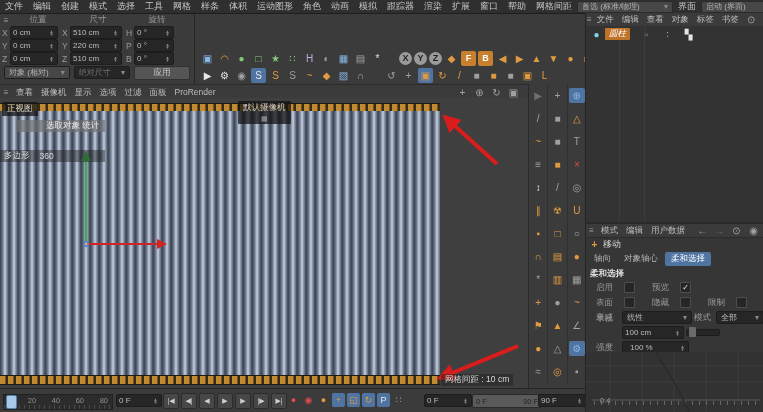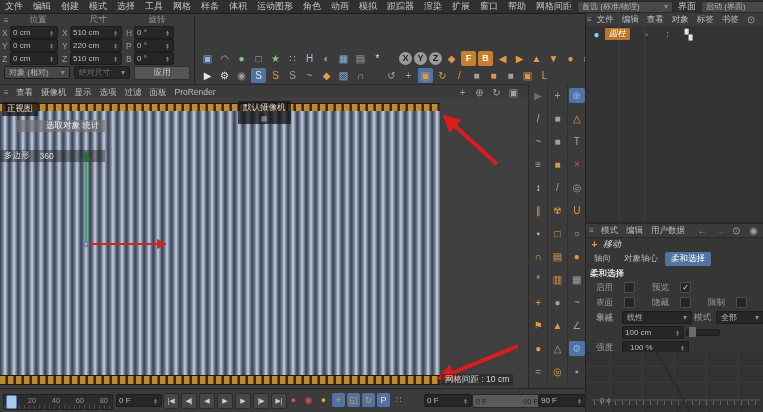--- a/index.html
+++ b/index.html
@@ -411,21 +411,21 @@
       </div>
     <div class="flex" style="margin-left:auto;padding-right:2px;">
         <span class="icon gry">←</span>
         <span class="icon dk">→</span>
         <span class="icon gry">⊙</span>
         <span class="icon gry">◉</span>
       </div>
   </div>
   <div class="abs flex" style="left:0;top:224px;width:178px;height:15px;">
     <span class="icon or" style="font-weight:bold;">+</span>
-    <span style="color:#ddd;font-size:9px;font-style:italic;">移动</span>
+    <span style="color:#ddd;font-size:9px;">移动</span>
   </div>
   <div class="abs flex" style="left:2px;top:239px;height:14px;">
       <span class="tab">轴向</span>
       <span class="tab">对象轴心</span>
       <span class="tab sel">柔和选择</span>
     </div>
 
   <div class="abs" style="left:0;top:255px;width:178px;height:84px;">
     <span class="abs" style="left:4px;top:0;color:#ddd;font-size:8.5px;font-weight:bold;">柔和选择</span>
     <span class="abs lbl" style="left:10px;top:14px;">启用</span>

